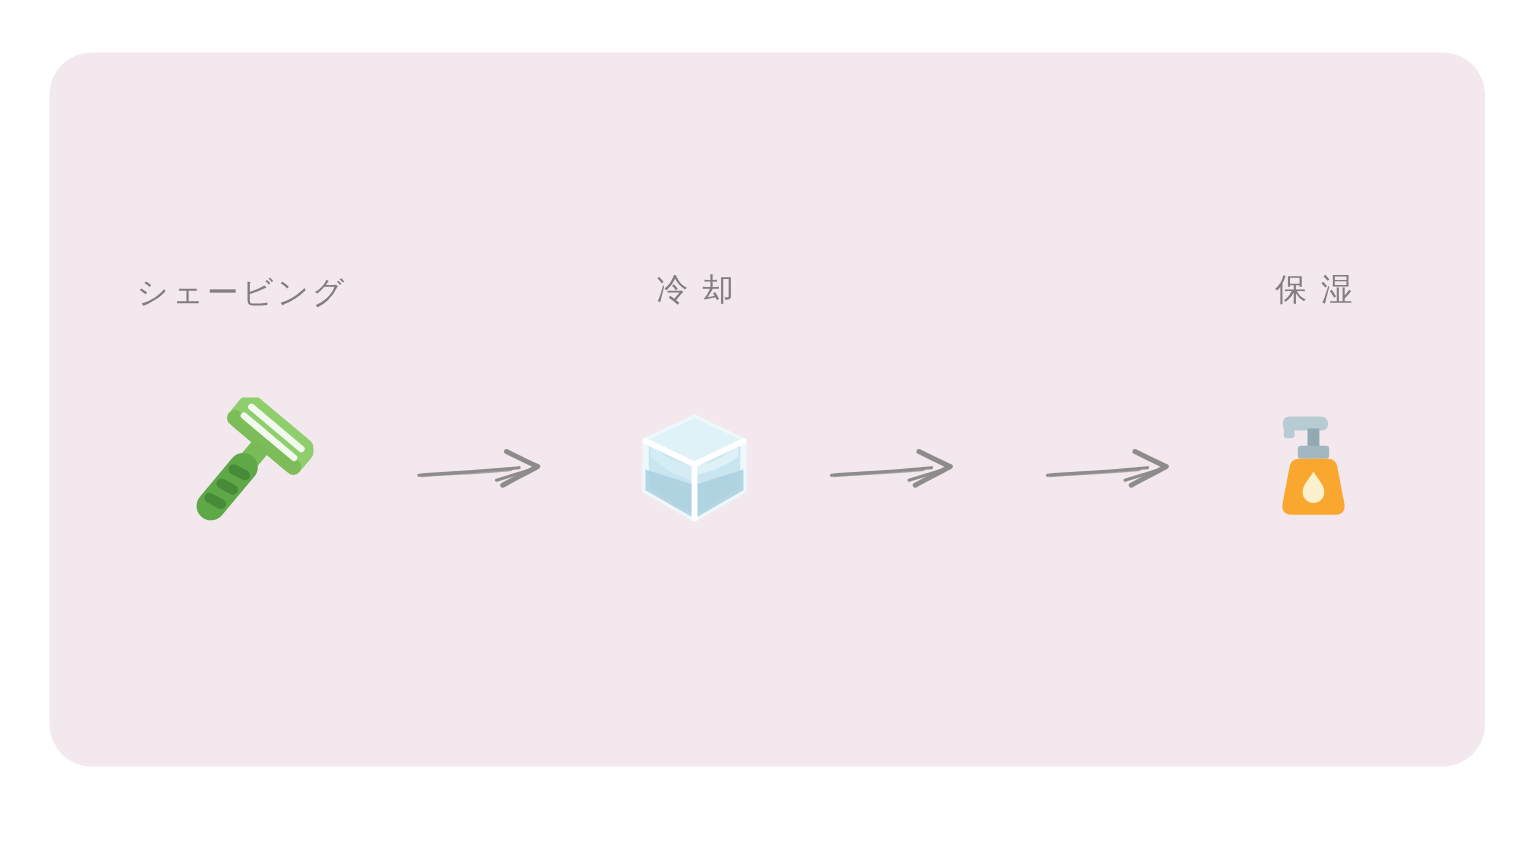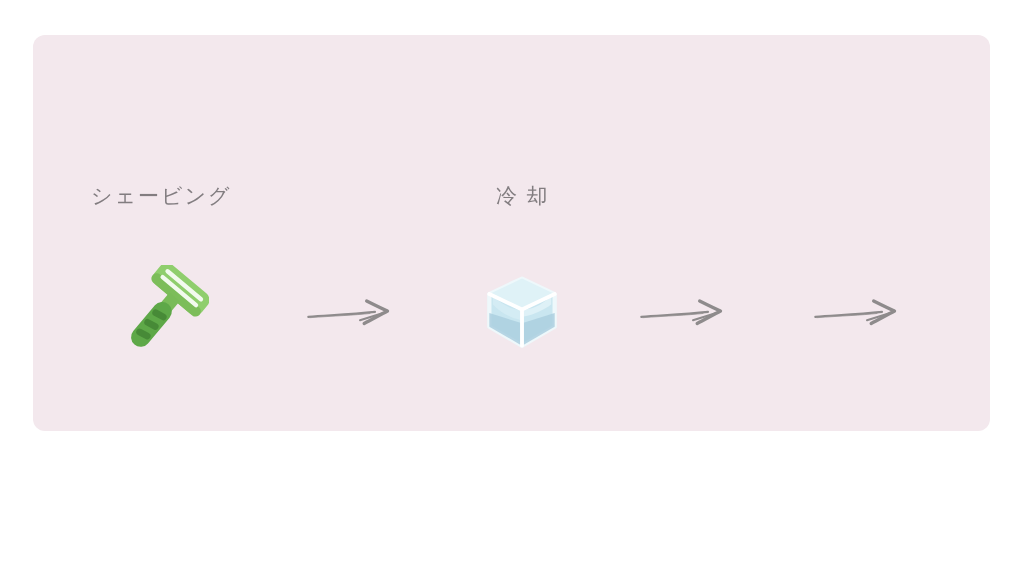--- a/index.html
+++ b/index.html
@@ -5,23 +5,23 @@
   * { margin: 0; padding: 0; box-sizing: border-box; }
   html, body {
     width: 1024px; height: 576px;
     background: #ffffff;
     font-family: "Liberation Sans", "DejaVu Sans", sans-serif;
     overflow: hidden;
   }
   .card {
     position: absolute;
     left: 33px; top: 35px;
-    width: 957px; height: 396px;
+    width: 957px; height: 476px;
     background: #f3e8ed;
-    border-radius: 12px;
+    border-radius: 28px;
   }
   .flow-row {
     display: flex;
     align-items: flex-start;
     justify-content: space-between;
     padding: 148px 78px 0 58px;
   }
   .step {
     display: flex;
     flex-direction: column;
@@ -31,20 +31,21 @@
     font-size: 21px;
     color: #827d80;
     letter-spacing: 2px;
     white-space: nowrap;
     height: 26px;
     line-height: 26px;
   }
   .step-label.spread {
     letter-spacing: 0.45em;
     text-indent: 0.45em;
+    font-family: Liberation Mono, monospace;
   }
   .icon-box {
     margin-top: 56px;
     height: 96px;
     display: flex;
     align-items: center;
     justify-content: center;
   }
   .arrow {
     margin-top: 108px;
@@ -114,15 +115,28 @@
 
     <div class="arrow">
       <svg viewBox="0 0 120 40" fill="none">
         <path d="M 4 27 C 30 25 55 24 84 21" stroke="#8e8b8c" stroke-width="2.6" stroke-linecap="round"></path>
         <path d="M 6 28 C 34 26 60 25 78 23" stroke="#8e8b8c" stroke-width="1.2" stroke-linecap="round" opacity="0.7"></path>
         <path d="M 74 8 C 84 13 92 17 99 20 C 90 25 80 30 71 35" stroke="#8e8b8c" stroke-width="4" stroke-linecap="round" stroke-linejoin="round"></path>
         <path d="M 66 31 L 92 23" stroke="#8e8b8c" stroke-width="2.5" stroke-linecap="round"></path>
       </svg>
     </div>
 
+    <div class="step">
+      <div class="step-label spread">保湿</div>
+      <div class="icon-box">
+        <svg width="72" height="84" viewBox="0 0 100 110">
+          <rect x="22" y="12" width="10" height="14" rx="3" fill="#b7cbd2"></rect>
+          <path d="M28 6 L56 6 Q 63 6 63 13 Q 63 19 56 19 L28 19 Q 21 19 21 12.5 Q 21 6 28 6 Z" fill="#b7cbd2"></path>
+          <rect x="44" y="17" width="11" height="18" fill="#93a9b1"></rect>
+          <rect x="35" y="33" width="29" height="12" rx="3" fill="#a2b7bf"></rect>
+          <path d="M36 45 L63 45 Q 70 45 71.5 52 L78 86 Q 80 97 69 97 L30 97 Q 19 97 21 86 L27.5 52 Q 29 45 36 45 Z" fill="#f9a72f"></path>
+          <path d="M49.5 57 C 44 65.5 39.5 69.5 39.5 76 A 10 10 0 0 0 59.5 76 C 59.5 69.5 55 65.5 49.5 57 Z" fill="#fcf1cd"></path>
+        </svg>
+      </div>
+    </div>
 
   </div>
 </div>
 
 </body></html>

